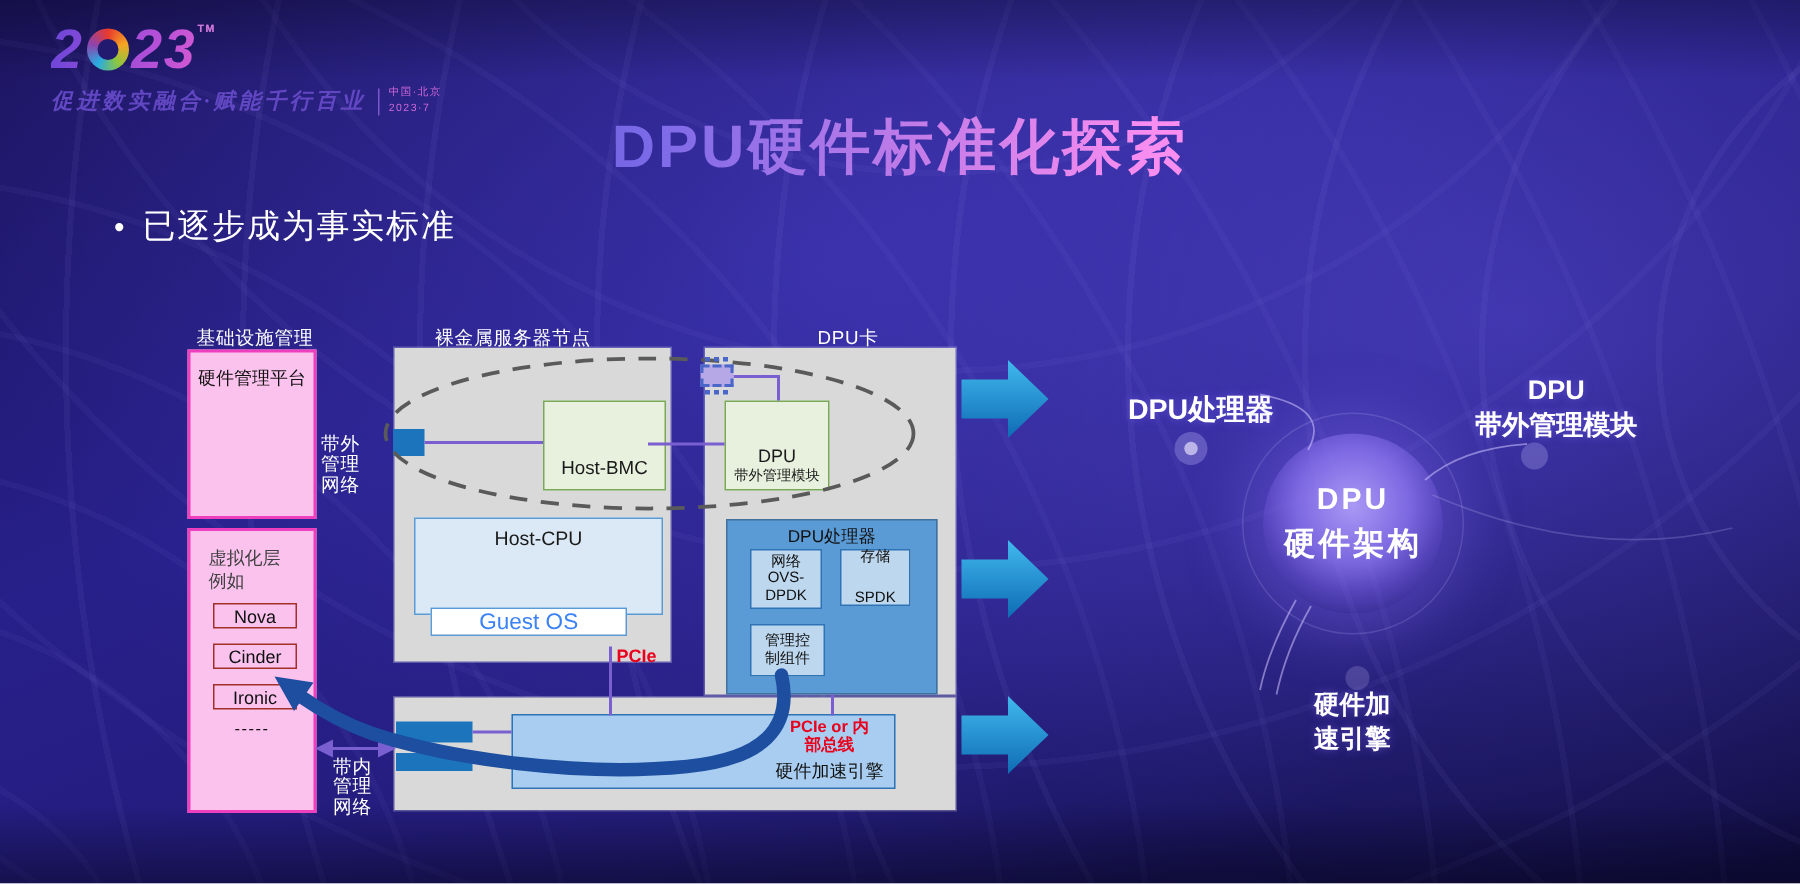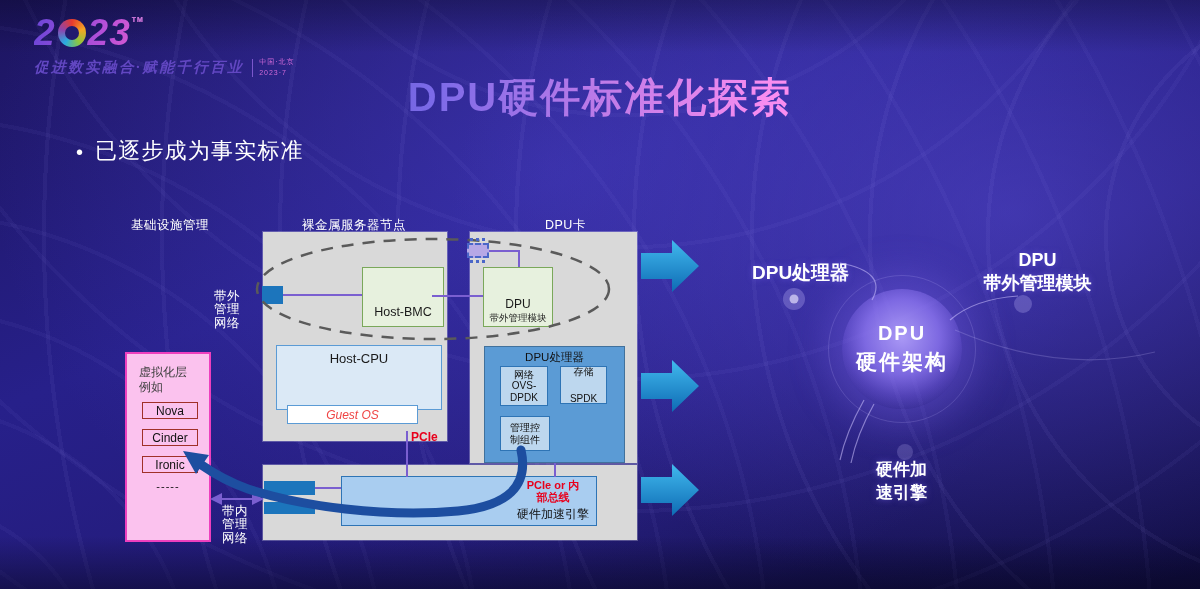--- a/index.html
+++ b/index.html
@@ -59,21 +59,21 @@
   .hw-label{padding-top:9px;text-align:center;font-size:12px;color:#111;}
   .virt-label{padding:11px 0 0 12px;font-size:12px;color:#404040;line-height:1.25;}
   .virt-label span{display:block;}
   .vitem{position:absolute;left:15px;width:56px;height:17px;border:1.5px solid #a03028;
     font-size:12px;color:#111;display:flex;align-items:center;justify-content:center;box-sizing:border-box;}
   .vdots{position:absolute;left:0;width:100%;text-align:center;font-size:11px;color:#111;letter-spacing:1px;}
 
   .bmc{display:flex;align-items:flex-end;justify-content:center;padding-bottom:7px;font-size:12.5px;}
   .cpu{background:#dbe9f6;border:1.5px solid #5b9bd5;color:#1a1a1a;}
   .cpu-label{text-align:center;font-size:13px;padding-top:5px;}
-  .guestos{background:#ffffff;border:1.5px solid #5b9bd5;color:#ef4444;display:flex;align-items:center;justify-content:center;font-size:12px;font-style:italic;}
+  .guestos{background:#ffffff;border:1.5px solid #5b9bd5;color:#3b82f6;display:flex;align-items:center;justify-content:center;font-size:15px;}
   .redtxt{color:#e8001c;font-weight:bold;}
 
   .chip{background:#b6a8e6;border:2px dashed #4a66c8;}
   .chip::before,.chip::after{content:"";position:absolute;left:1px;right:1px;height:3px;
     background:repeating-linear-gradient(90deg,#4a66c8 0 3px,transparent 3px 6px);}
   .chip::before{top:-7px;}
   .chip::after{bottom:-7px;}
   .dpuoob{display:flex;flex-direction:column;align-items:center;justify-content:flex-end;padding-bottom:3px;line-height:1.2;}
   .dpuoob .l1{font-size:12px;}
   .dpuoob .l2{font-size:9.5px;}
@@ -128,20 +128,23 @@
   <div class="title">DPU硬件标准化探索</div>
 
   <div class="bullet">
     <span class="marker">•</span>
     <span class="lines">
       <span>已逐步成为事实标准</span>
     </span>
   </div>
 
   <div class="abs wlabel" style="left:131px;top:217px;">基础设施管理</div>
+  <div class="abs pinkbox" style="left:125px;top:233px;width:86px;height:113px;">
+    <div class="hw-label">硬件管理平台</div>
+  </div>
   <div class="abs pinkbox" style="left:125px;top:352px;width:86px;height:190px;">
     <div class="virt-label">
       <span>虚拟化层</span>
       <span>例如</span>
     </div>
     <div class="vitem" style="top:48px;">Nova</div>
     <div class="vitem" style="top:75px;">Cinder</div>
     <div class="vitem" style="top:102px;">Ironic</div>
     <div class="vdots" style="top:126px;">-----</div>
   </div>
@@ -150,21 +153,21 @@
     <span>带外</span>
     <span>管理</span>
     <span>网络</span>
   </div>
   <div class="abs wlabel stack" style="left:220px;top:505px;width:30px;">
     <span>带内</span>
     <span>管理</span>
     <span>网络</span>
   </div>
 
-  <div class="abs wlabel" style="left:302px;top:217px;">裸金属服务器节点</div>
+  <div class="abs wlabel" style="left:290px;top:217px;">裸金属服务器节点</div>
   <div class="abs graybox" style="left:263px;top:232px;width:184px;height:209px;"></div>
   <div class="abs port" style="left:262px;top:286px;width:21px;height:18px;"></div>
   <div class="abs greenbox bmc" style="left:362px;top:267px;width:82px;height:60px;">Host-BMC</div>
   <div class="abs cpu" style="left:276px;top:345px;width:166px;height:65px;">
     <div class="cpu-label">Host-CPU</div>
   </div>
   <div class="abs guestos" style="left:287px;top:405px;width:131px;height:19px;">Guest OS</div>
   <div class="abs redtxt" style="left:411px;top:430px;font-size:12px;z-index:4;">PCIe</div>
 
   <div class="abs wlabel" style="left:545px;top:217px;">DPU卡</div>

